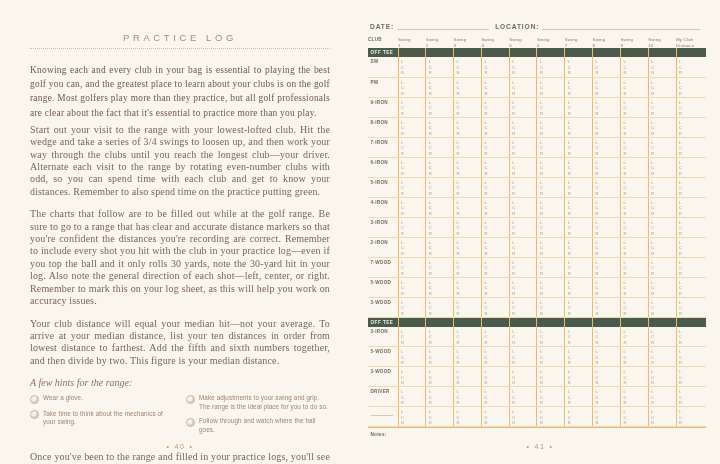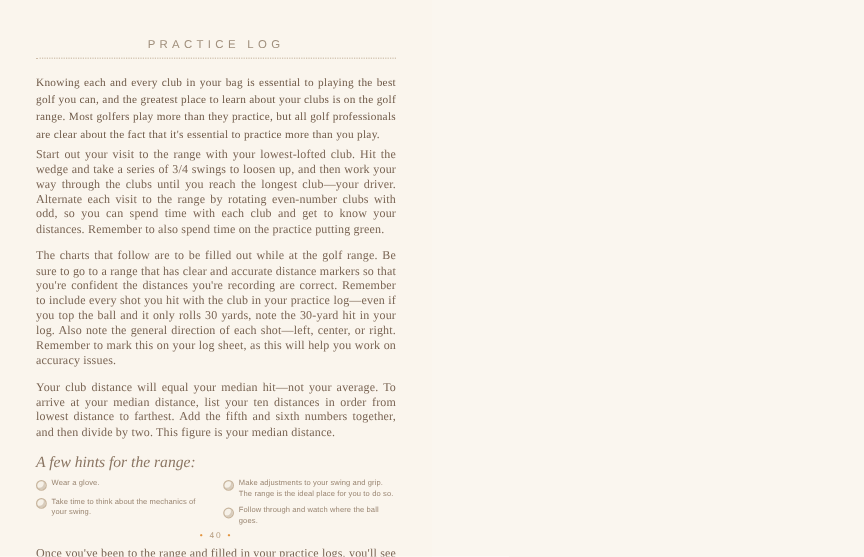--- a/index.html
+++ b/index.html
@@ -8,21 +8,20 @@
     width: 720px; height: 464px;
     background: #ffffff;
     font-family: "Liberation Sans", sans-serif;
   }
   #page {
     position: relative;
     width: 720px; height: 464px;
     display: flex;
     background: #faf6ef;
     overflow: hidden;
-    flex-direction: column;
   }
   
   .left-page {
     position: relative;
     width: 360px; height: 464px;
     background: #faf5ed;
     padding: 26px 30px 0 30px;
   }
   .page-title {
     text-align: center;
@@ -78,21 +77,21 @@
   }
   .pull-quote .qauthor {
     font-family: "Liberation Serif", serif;
     font-size: 6.8px;
     color: #9c8a76;
     margin-top: 5px;
   }
   .hints-title {
     font-family: "Liberation Serif", serif;
     font-style: italic;
-    font-size: 13px;
+    font-size: 10px;
     color: #8a7562;
     margin: 4px 0 6px 0;
   }
   .hints-cols {
     display: flex;
     gap: 12px;
     margin-bottom: 10px;
   }
   .hints-col { width: 50%; }
   .hint {

